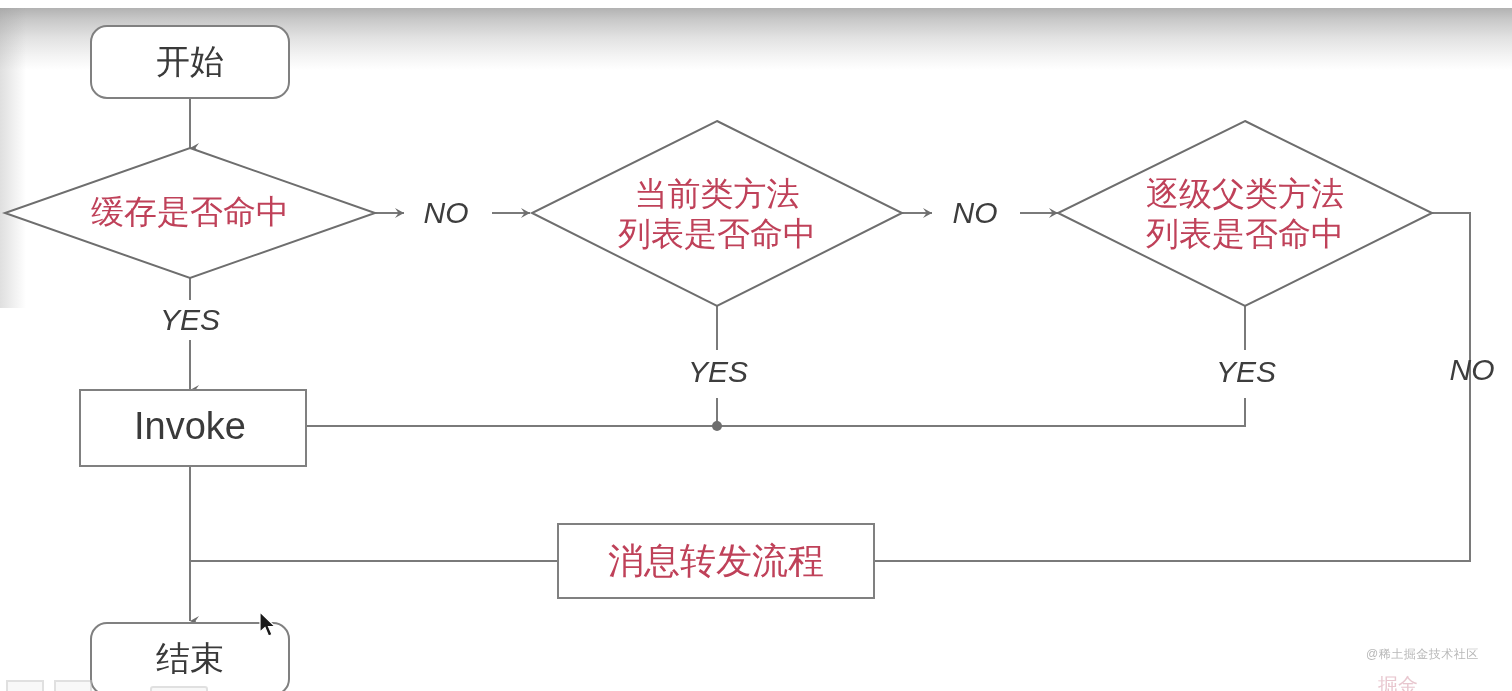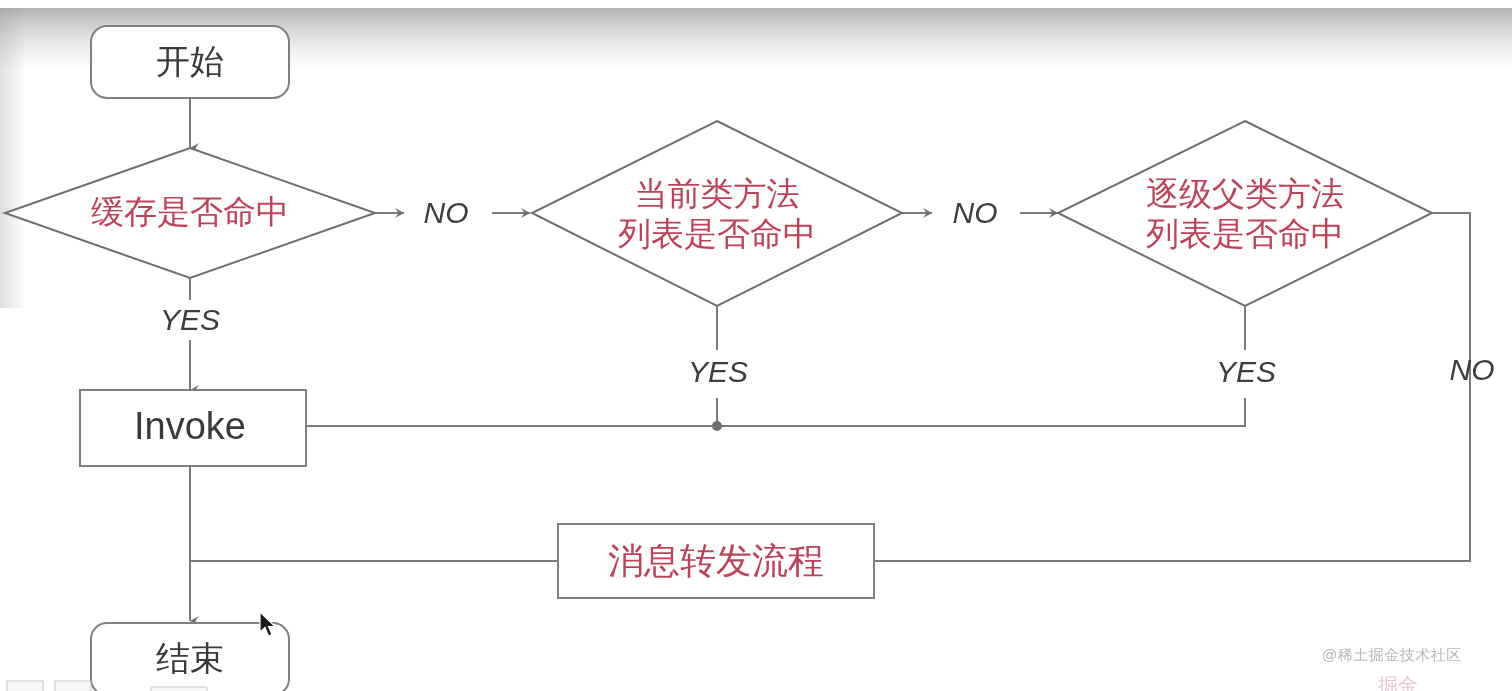--- a/index.html
+++ b/index.html
@@ -74,24 +74,24 @@
   .link {
     stroke: #7a7a7a;
     stroke-width: 2;
     fill: none;
   }
   .junction-dot {
     fill: #6e6e6e;
   }
   #watermark {
     position: absolute;
-    left: 1322px;
+    left: 1366px;
     top: 638px;
     font-family: "Liberation Sans", "DejaVu Sans", sans-serif;
-    font-size: 15px;
+    font-size: 12px;
     color: #b8b8b8;
     letter-spacing: 0.5px;
     white-space: nowrap;
     pointer-events: none;
   }
   #watermark-sub {
     position: absolute;
     left: 1378px;
     top: 664px;
     font-family: Liberation Mono, monospace;

